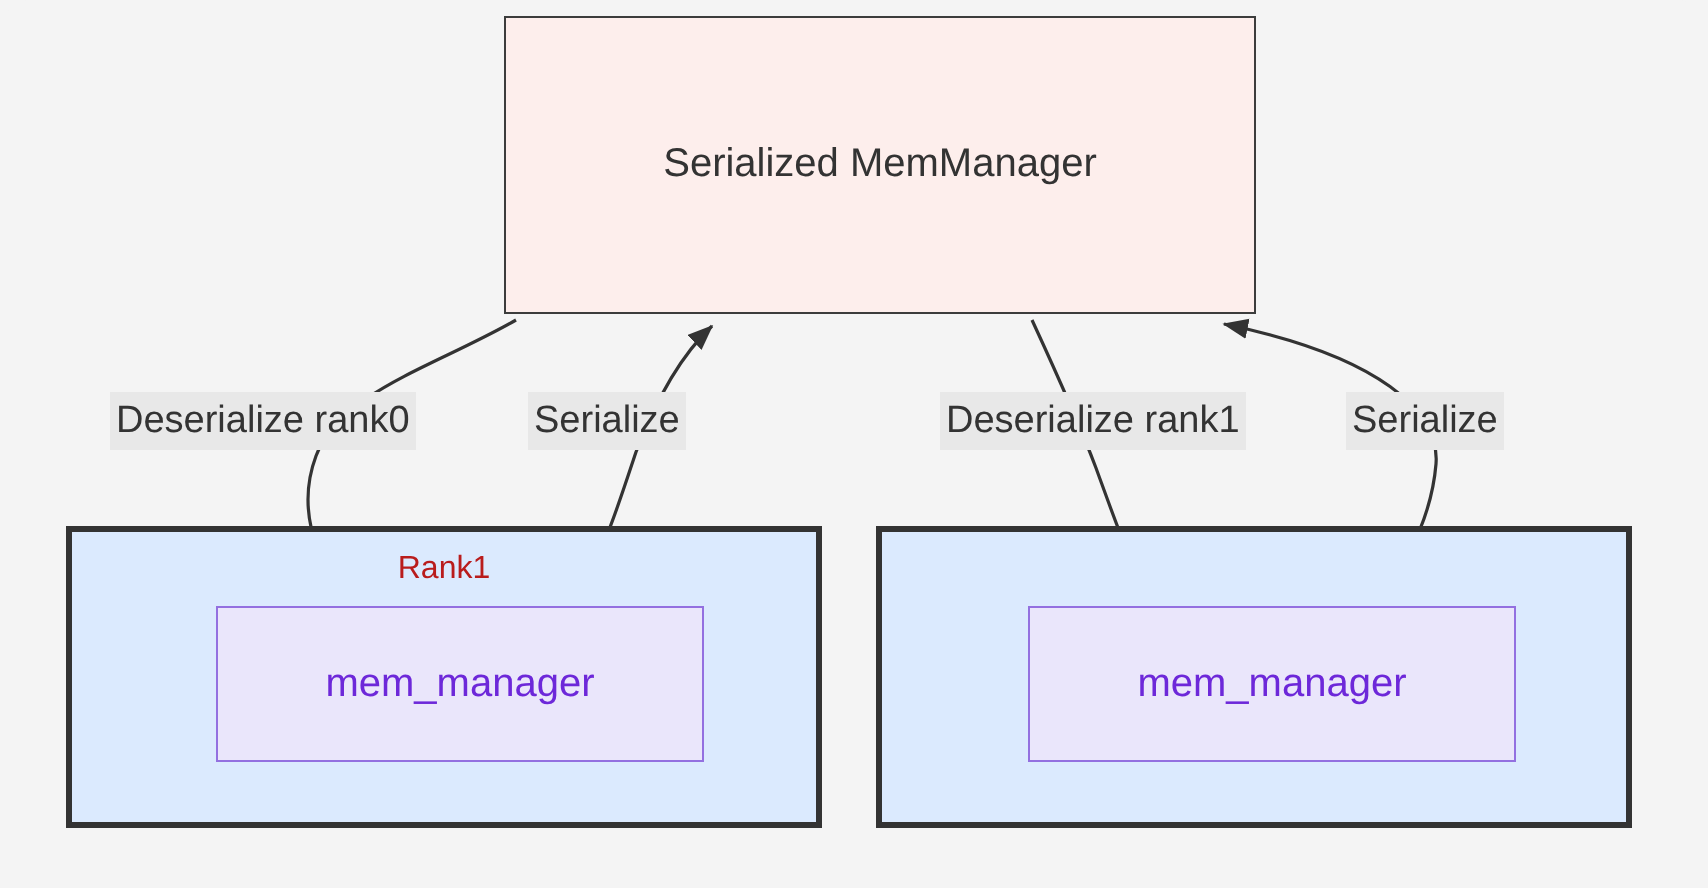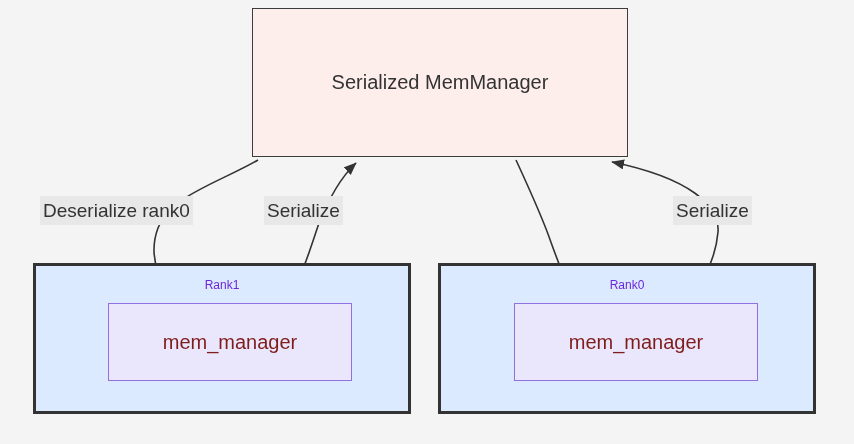--- a/index.html
+++ b/index.html
@@ -73,54 +73,54 @@
   }
   #rank1-container { left: 33px;  width: 378px; }
   #rank0-container { left: 438px; width: 378px; }
 
   .cluster-label {
     position: absolute;
     top: 5px;
     left: 0;
     width: 100%;
     text-align: center;
-    font-size: 12px;
-    color: #6d28d9;
+    font-size: 16px;
+    color: #b91c1c;
     line-height: 28px;
     white-space: nowrap;
   }
 
   .mem-manager-node {
     position: absolute;
     box-sizing: border-box;
     top: 37px;
     width: 244px;
     height: 78px;
     background: #eae6fb;
     border: 1.3px solid #9370e0;
     display: flex;
     align-items: center;
     justify-content: center;
     font-size: 20px;
-    color: #7f1d1d;
+    color: #6d28d9;
   }
   #rank1-container .mem-manager-node { left: 72px; }
   #rank0-container .mem-manager-node { left: 73px; }
 
   
   .edge-label {
     position: absolute;
     background: #e8e8e8;
     color: #333333;
     font-size: 19px;
     line-height: 27px;
     padding: 1px 3px;
     white-space: nowrap;
   }
-  #label-deserialize-rank0 { left: 40px;  top: 196px; }
+  #label-deserialize-rank0 { left: 55px;  top: 196px; }
   #label-serialize-left    { left: 264px; top: 196px; }
   #label-deserialize-rank1 { left: 470px; top: 196px; }
   #label-serialize-right   { left: 673px; top: 196px; }
 </style>
 </head>
 <body>
 
 <div id="diagram">
 
   <svg id="edge-layer" viewBox="0 0 854 444" width="854" height="444">
@@ -144,26 +144,26 @@
   </div>
 
   <div class="rank-container" id="rank1-container">
     <div class="cluster-label">Rank1</div>
     <div class="mem-manager-node">
       <span>mem_manager</span>
     </div>
   </div>
 
   <div class="rank-container" id="rank0-container">
-    <div class="cluster-label">Rank0</div>
     <div class="mem-manager-node">
       <span>mem_manager</span>
     </div>
   </div>
 
   <div class="edge-label" id="label-deserialize-rank0">Deserialize rank0</div>
 
   <div class="edge-label" id="label-serialize-left">Serialize</div>
 
+  <div class="edge-label" id="label-deserialize-rank1">Deserialize rank1</div>
 
   <div class="edge-label" id="label-serialize-right">Serialize</div>
 
 </div>
 
 </body></html>

